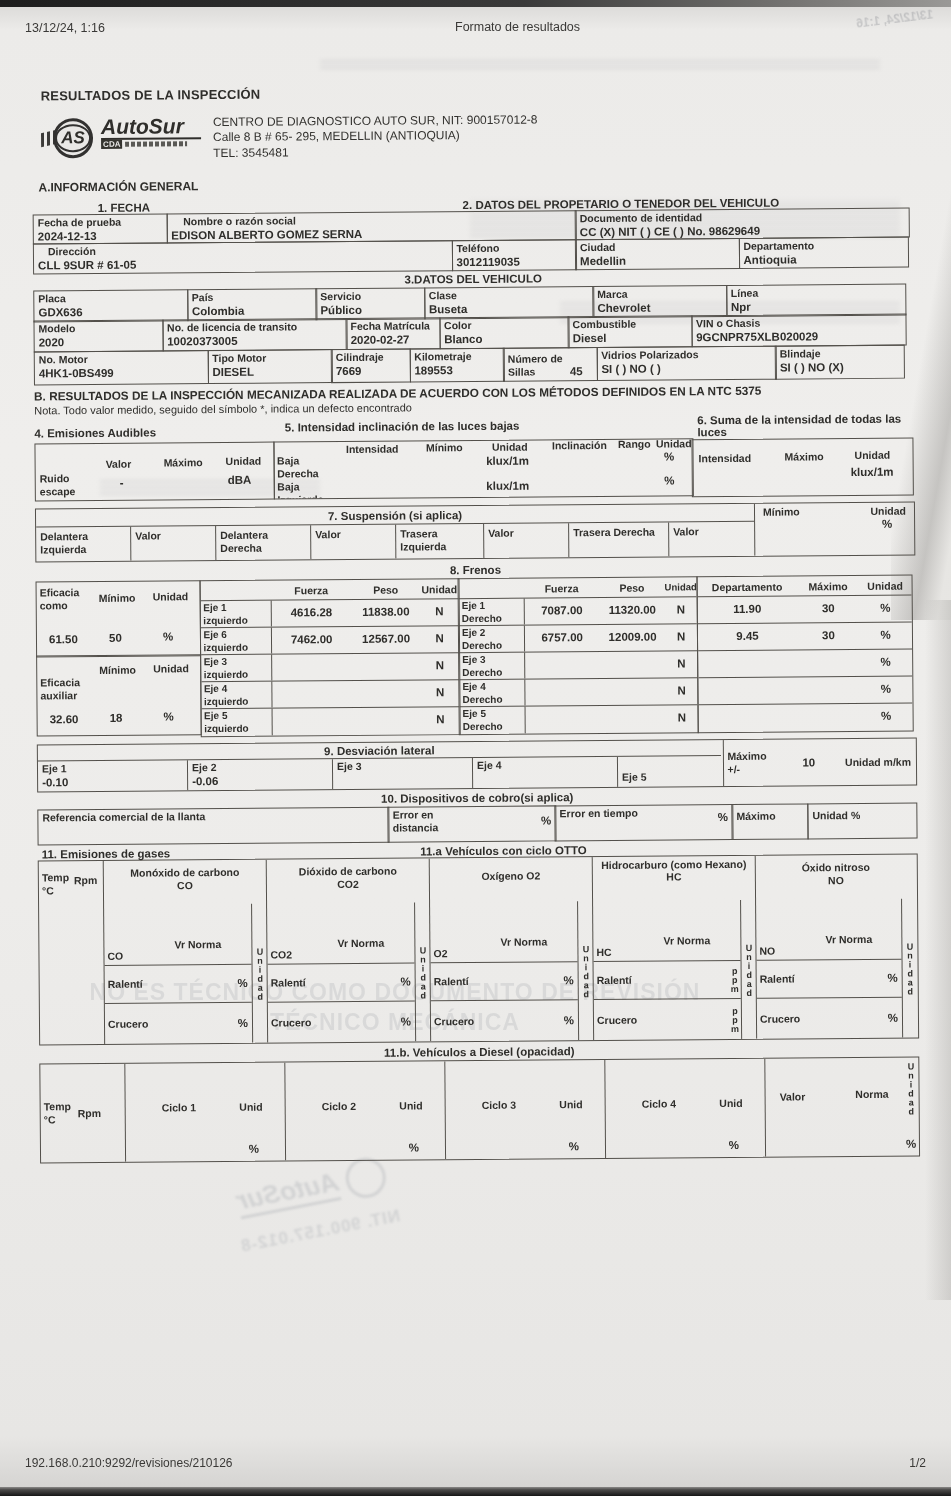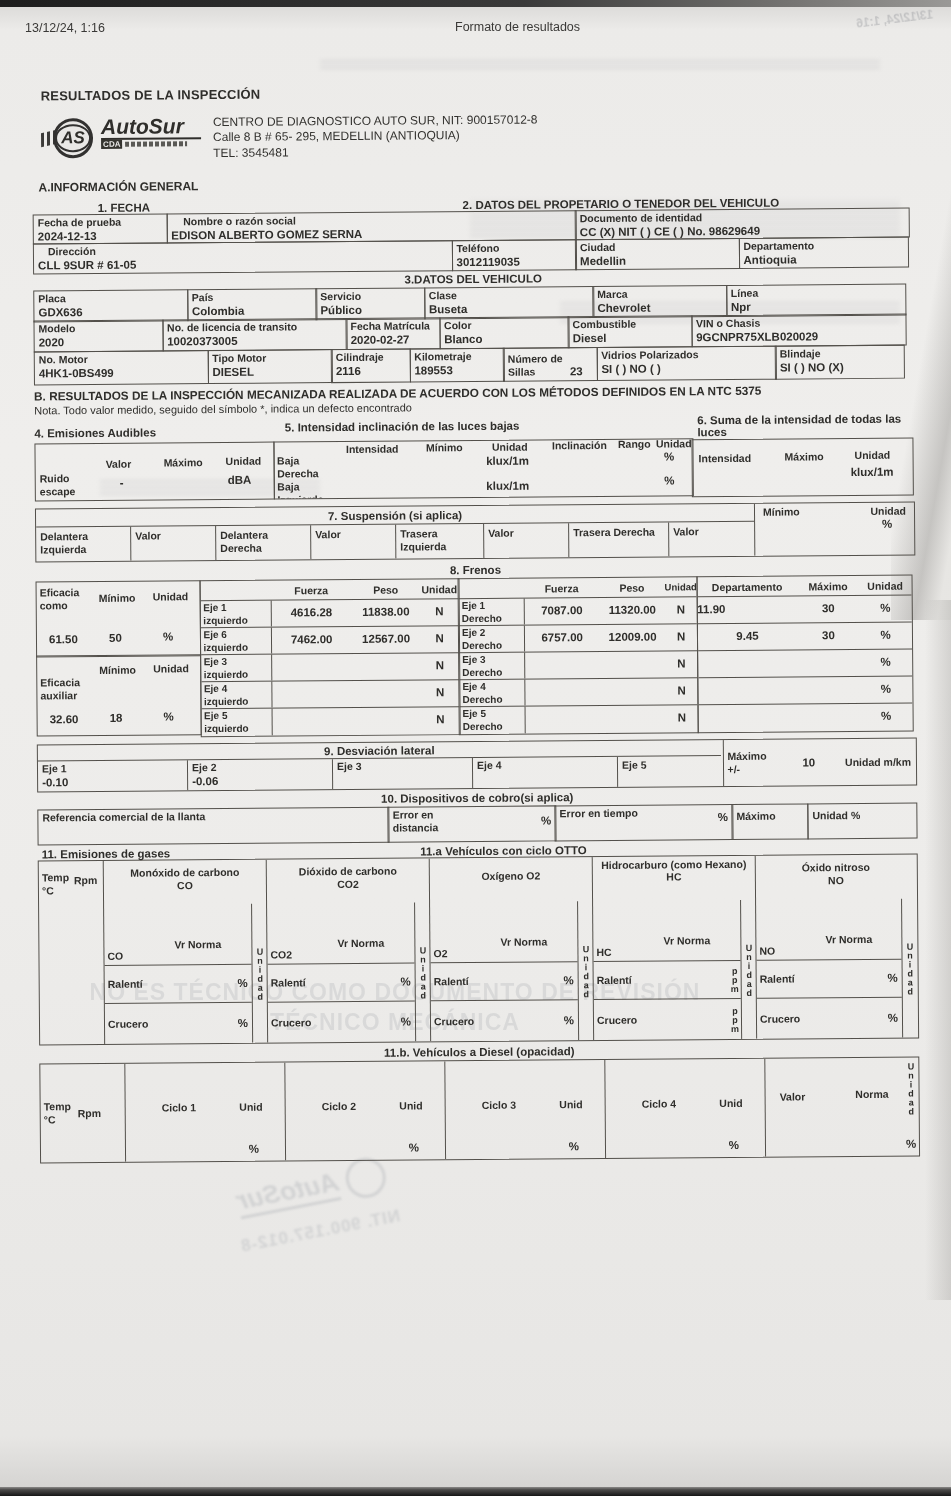--- a/index.html
+++ b/index.html
@@ -180,29 +180,29 @@
       <div class="cl" style="width:175px;height:34px">
         <div class="lb">No. Motor</div>
         <div class="vl">4HK1-0BS499</div>
       </div>
       <div class="cl" style="width:125px;height:34px;margin-left:-1.5px">
         <div class="lb">Tipo Motor</div>
         <div class="vl">DIESEL</div>
       </div>
       <div class="cl" style="width:80px;height:34px;margin-left:-1.5px">
         <div class="lb">Cilindraje</div>
-        <div class="vl">2116</div>
+        <div class="vl">7669</div>
       </div>
       <div class="cl" style="width:95px;height:34px;margin-left:-1.5px">
         <div class="lb">Kilometraje</div>
         <div class="vl">189553</div>
       </div>
       <div class="cl fx" style="width:95px;height:34px;margin-left:-1.5px;align-items:flex-end">
         <div class="lb" style="width:62px">Número de Sillas</div>
-        <div class="vl">23</div>
+        <div class="vl">45</div>
       </div>
       <div class="cl" style="width:180px;height:34px;margin-left:-1.5px">
         <div class="lb">Vidrios Polarizados</div>
         <div class="vl">SI ( ) NO ( )</div>
       </div>
       <div class="cl" style="width:130px;height:34px;margin-left:-1.5px">
         <div class="lb">Blindaje</div>
         <div class="vl">SI ( ) NO (X)</div>
       </div>
     </div>
@@ -365,21 +365,21 @@
         </div>
       </div>
 
       <div class="cl" style="width:216.5px;margin-left:-1.5px;padding:0">
         <div class="fx hd" style="height:20.5px;border-bottom:1.5px solid #53504b;align-items:center">
           <span style="width:100px;text-align:center">Departamento</span>
           <span style="width:62px;text-align:center">Máximo</span>
           <span style="width:52px;text-align:center">Unidad</span>
         </div>
         <div class="fx" style="height:27px;border-bottom:1.5px solid #53504b">
-          <span class="vl" style="width:100px;text-align:left;padding-top:5px">11.90</span>
+          <span class="vl" style="width:100px;text-align:center;padding-top:5px">11.90</span>
           <span class="vl" style="width:62px;text-align:center;padding-top:5px">30</span>
           <span class="vl" style="width:52px;text-align:center;padding-top:5px">%</span>
         </div>
         <div class="fx" style="height:27px;border-bottom:1.5px solid #53504b">
           <span class="vl" style="width:100px;text-align:center;padding-top:5px">9.45</span>
           <span class="vl" style="width:62px;text-align:center;padding-top:5px">30</span>
           <span class="vl" style="width:52px;text-align:center;padding-top:5px">%</span>
         </div>
         <div class="fx" style="height:27px;border-bottom:1.5px solid #53504b">
           <span style="width:162px"></span>
@@ -413,21 +413,21 @@
           <div class="vl">-0.06</div>
         </div>
         <div style="width:140px;border-right:1.5px solid #53504b;padding:1px 4px">
           <div class="lb">Eje 3</div>
           <div class="vl"></div>
         </div>
         <div style="width:145px;border-right:1.5px solid #53504b;padding:1px 4px">
           <div class="lb">Eje 4</div>
           <div class="vl"></div>
         </div>
-        <div style="width:103px;padding:2px 4px">
+        <div style="width:103px;padding:14px 4px">
           <div class="lb">Eje 5</div>
           <div class="vl"></div>
         </div>
       </div>
     </div>
 
     <div class="ttl" style="margin-top:3px">10. Dispositivos de cobro(si aplica)</div>
     <div class="fx" style="margin-top:2px">
       <div class="cl" style="width:355px;height:36px">
         <div class="lb" style="width:180px">Referencia comercial de la llanta</div>
@@ -617,14 +617,18 @@
         </div>
         <div style="width:16px;display:flex;flex-direction:column;align-items:center;justify-content:space-between;padding:4px 0">
           <span class="vtext">Unidad</span>
           <span class="vl">%</span>
         </div>
       </div>
     </div>
 
   </div>
 
+  <div class="footer">
+    <span>192.168.0.210:9292/revisiones/210126</span>
+    <span>1/2</span>
+  </div>
 
 </div>
 
 </body></html>

